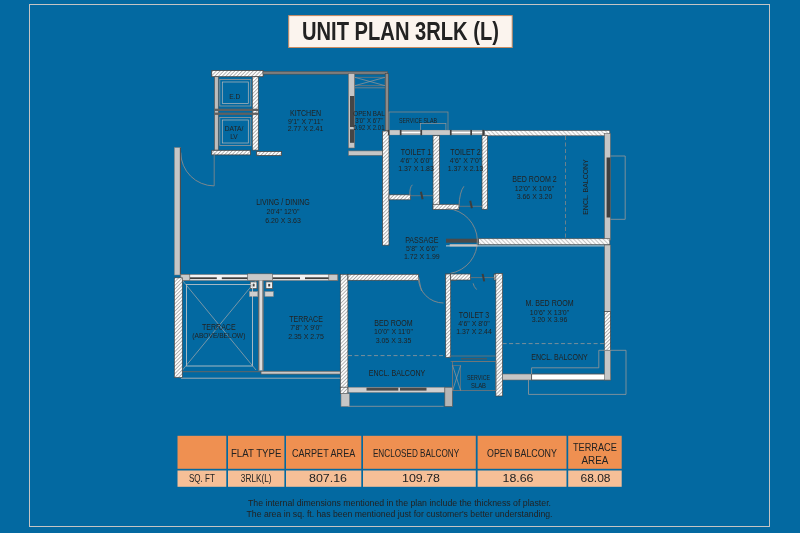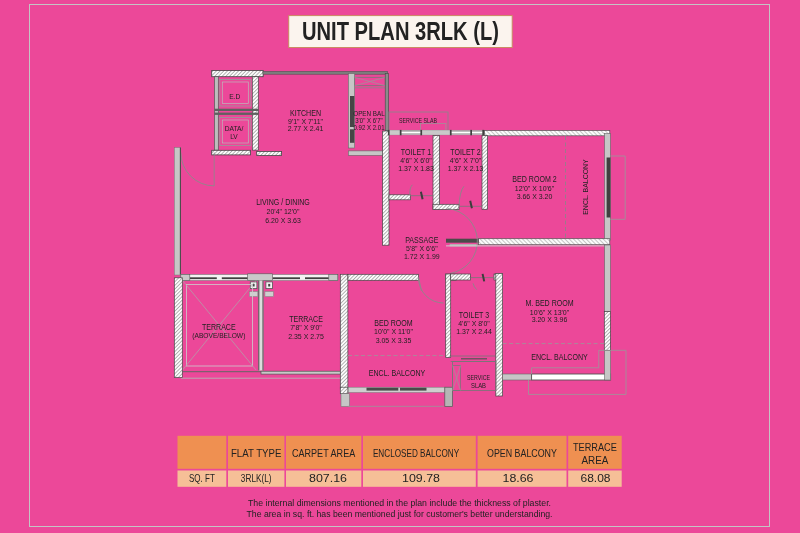--- a/index.html
+++ b/index.html
@@ -1,16 +1,16 @@
 <!DOCTYPE html>
 <html><head>
 <meta charset="utf-8">
 <style>
   html,body{margin:0;padding:0;background:#ffffff;}
-  #page{position:relative;width:800px;height:533px;background:#ec4899;font-family:"Liberation Sans",sans-serif;overflow:hidden;}
+  #page{position:relative;width:800px;height:533px;background:#0369a1;font-family:"Liberation Sans",sans-serif;overflow:hidden;}
   svg text{font-family:"Liberation Sans",sans-serif;fill:#222222;}
 </style>
 </head>
 <body>
 <div id="page">
 <svg width="800" height="533" viewBox="0 0 800 533">
 <defs>
   <pattern id="hatch" width="2.6" height="2.6" patternUnits="userSpaceOnUse" patternTransform="rotate(45)">
     <rect width="2.6" height="2.6" fill="#fcfcfc"></rect>
     <line x1="0" y1="0" x2="0" y2="2.6" stroke="#4a4a4a" stroke-width="0.8"></line>

